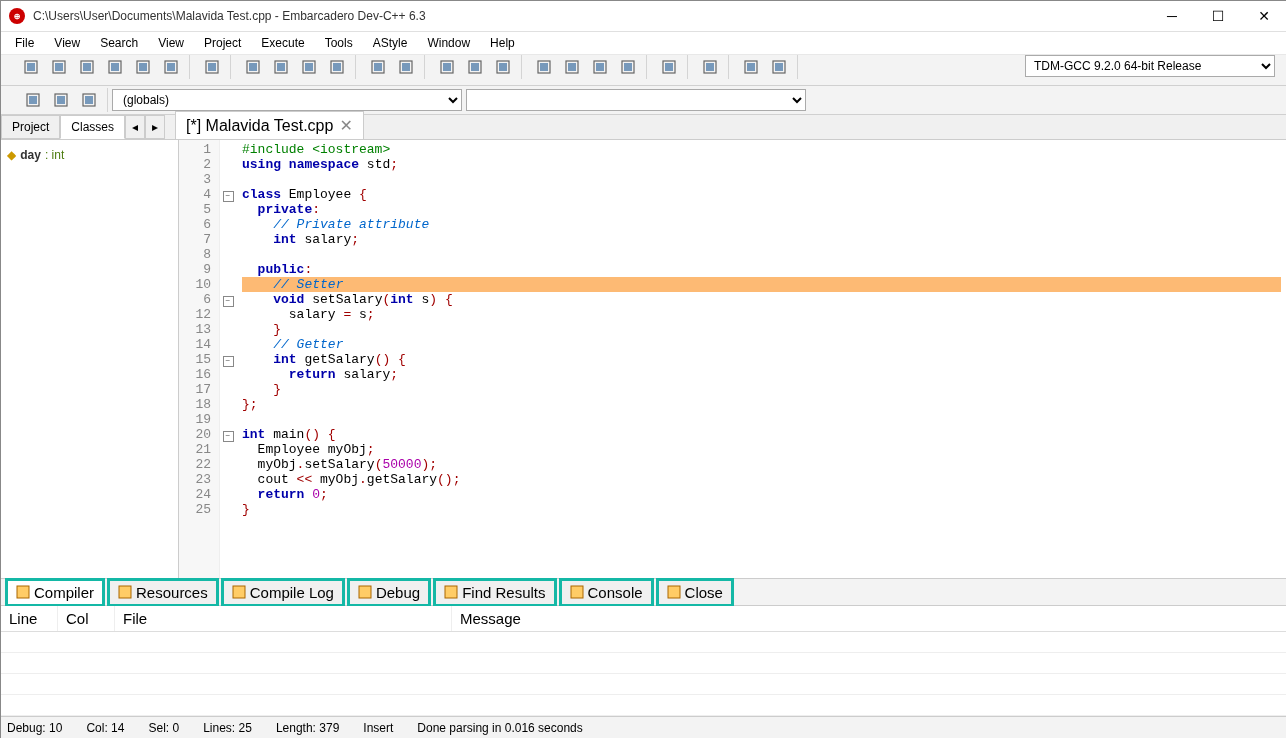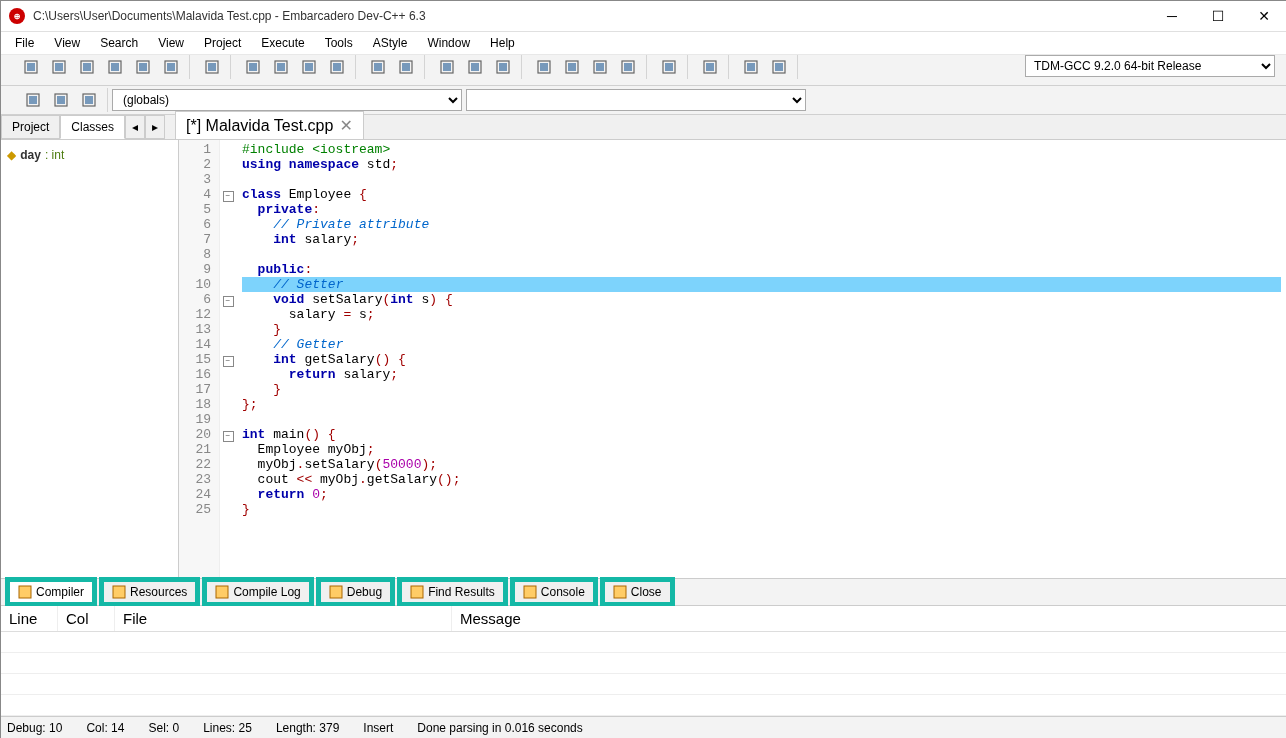--- a/index.html
+++ b/index.html
@@ -29,29 +29,29 @@
 .tree-item .var{color:#333;font-weight:bold}
 .tree-item .typ{color:#4d7c0f}
 .edwrap{flex:1;display:flex;flex-direction:column;min-width:0}
 .edtab{display:flex;align-items:center;gap:6px;padding:4px 10px;background:#fff;border:1px solid #ccc;border-bottom:none;font-size:16px;cursor:pointer;margin-top:2px}
 .edtab .x{color:#888;cursor:pointer}
 .editor{flex:1;display:flex;background:#fff;overflow:auto;font-family:Consolas,"Courier New",monospace;font-size:13px}
 .gutter{background:#f7f7f7;color:#888;text-align:right;padding:2px 8px 2px 4px;user-select:none;border-right:1px solid #eee;min-width:28px}
 .folds{width:16px;background:#fff;padding:2px 0;text-align:center;color:#555;user-select:none}
 .code{flex:1;padding:2px 6px;white-space:pre}
 .line{height:15px;line-height:15px}
-.line.hl{background:#7dd3fc}
+.line.hl{background:#fdba74}
 .kw{color:#0000aa;font-weight:bold}
 .pp{color:#008000}
 .cm{color:#0066cc;font-style:italic}
 .num{color:#aa00aa}
 .op{color:#a00000}
 .ty{color:#0000aa;font-weight:bold}
 .bottom-tabs{display:flex;align-items:center;height:26px;background:#f3f3f3;border-top:1px solid #ccc;border-bottom:1px solid #ccc;padding:0 4px;gap:2px}
-.btab{display:flex;align-items:center;gap:4px;padding:3px 8px;border:5px solid #14b8a6;background:#f0f0f0;cursor:pointer;font-size:12px}
+.btab{display:flex;align-items:center;gap:4px;padding:3px 8px;border:3px solid #14b8a6;background:#f0f0f0;cursor:pointer;font-size:15px}
 .btab.active{background:#fff}
 .btab .icon{width:14px;height:14px}
 .bot-panel{height:110px;background:#fff;overflow:auto}
 .bot-table{width:100%;border-collapse:collapse;font-size:15px}
 .bot-table th{text-align:left;padding:4px 8px;font-weight:normal;border-bottom:1px solid #ddd;border-right:1px solid #eee;background:#fff}
 .bot-table td{border-bottom:1px solid #eee;height:18px}
 .statusbar{display:flex;align-items:center;height:22px;background:#f3f3f3;border-top:1px solid #ccc;font-size:12px;padding:0 6px;gap:24px}
 .statusbar span{white-space:nowrap}
 .fold-box{width:9px;height:9px;border:1px solid #888;display:inline-flex;align-items:center;justify-content:center;font-size:8px;line-height:8px;background:#fff;cursor:pointer}
 </style>

